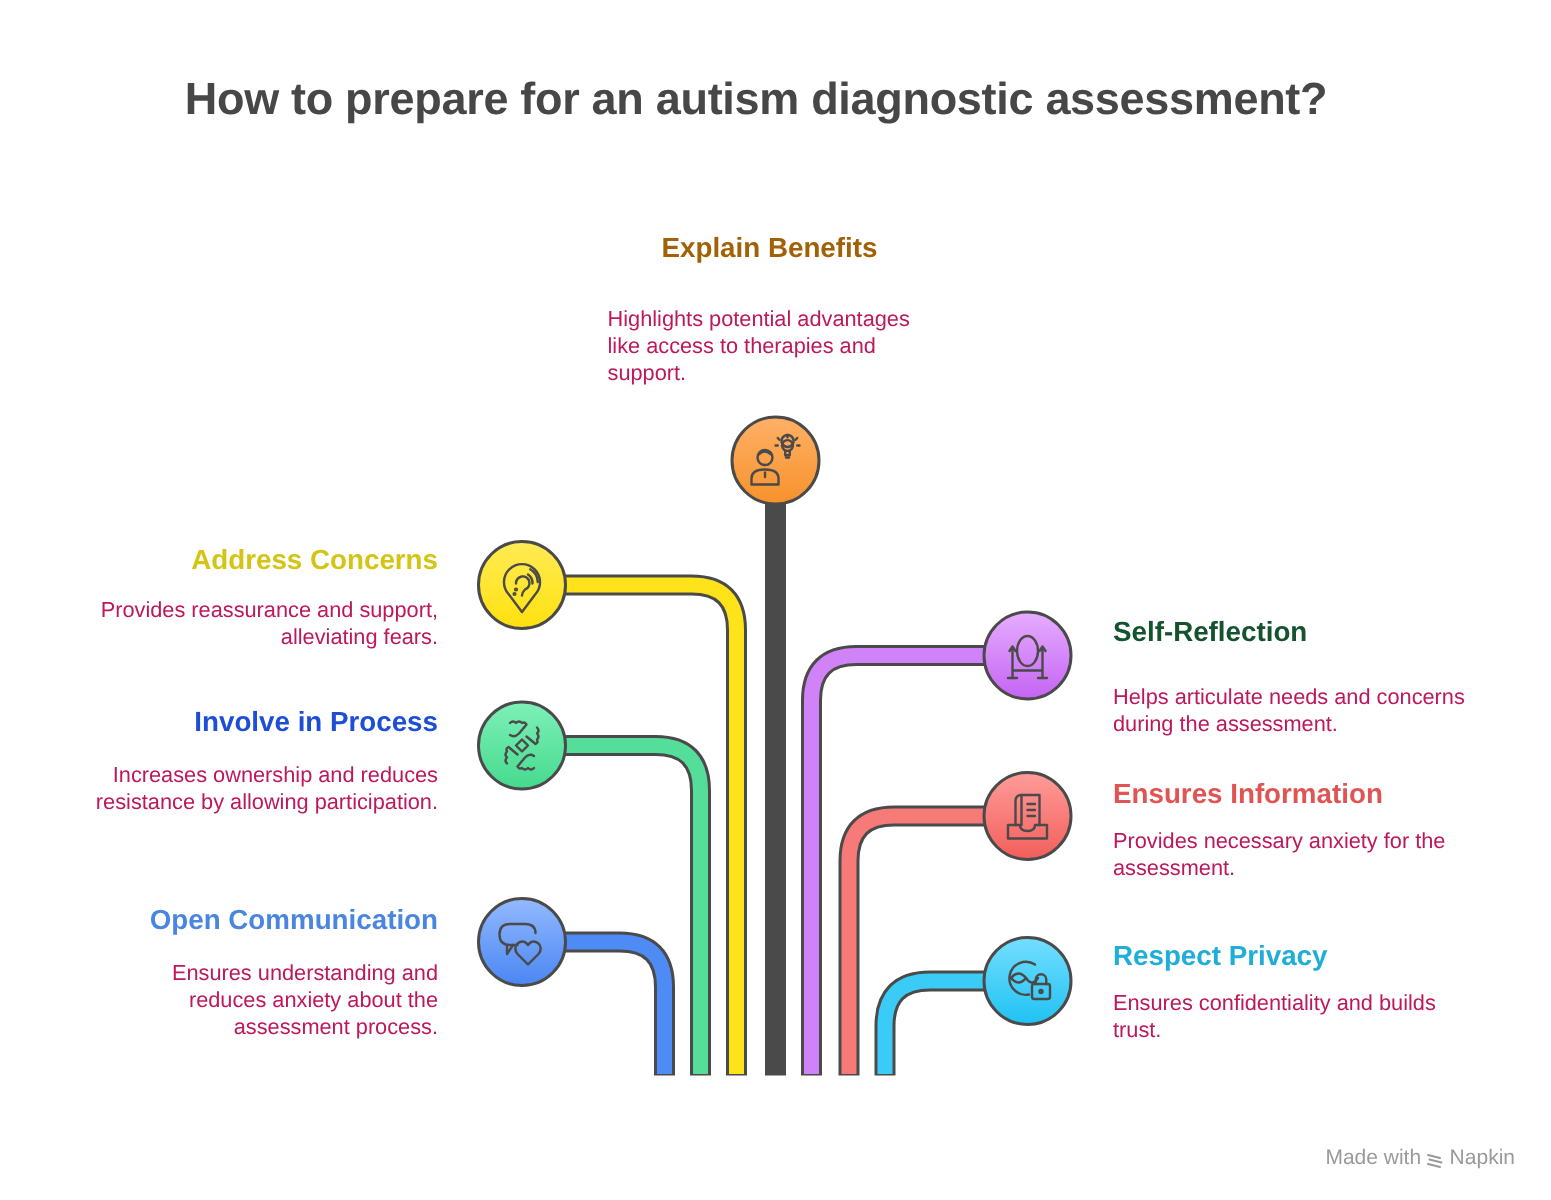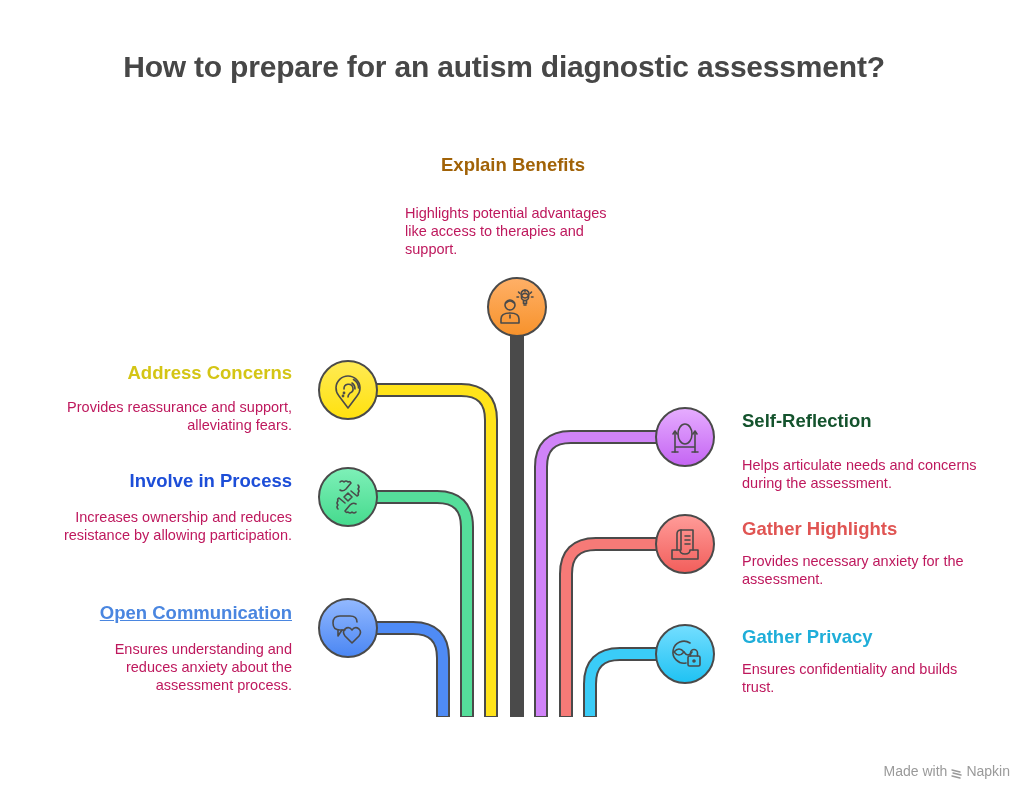--- a/index.html
+++ b/index.html
@@ -205,30 +205,30 @@
 
 <div class="label" style="left:441px; top:154px; color:#a16207;">Explain Benefits</div>
 <div class="desc" style="left:405px; top:204px; width:225px;">Highlights potential advantages like access to therapies and support.</div>
 
 <div class="label" style="right:742px; top:362px; color:#D4C515; text-align:center;">Address Concerns</div>
 <div class="desc" style="right:742px; top:398px; width:250px; text-align:right;">Provides reassurance and support, alleviating fears.</div>
 
 <div class="label" style="right:742px; top:470px; color:#1d4ed8; text-align:right;">Involve in Process</div>
 <div class="desc" style="right:742px; top:508px; width:232px; text-align:right;">Increases ownership and reduces resistance by allowing participation.</div>
 
-<div class="label" style="right:742px; top:602px; color:#4A86E0; text-align:right;text-decoration:underline;">Open Communication</div>
+<div class="label" style="right:742px; top:602px; color:#4A86E0; text-align:right;">Open Communication</div>
 <div class="desc" style="right:742px; top:640px; width:190px; text-align:right;">Ensures understanding and reduces anxiety about the assessment process.</div>
 
 <div class="label" style="left:742px; top:410px; color:#14532d;">Self-Reflection</div>
 <div class="desc" style="left:742px; top:420px; width:240px;margin-top:36px;">Helps articulate needs and concerns during the assessment.</div>
 
-<div class="label" style="left:742px; top:518px; color:#E05553;">Gather Highlights</div>
+<div class="label" style="left:742px; top:518px; color:#E05553;">Ensures Information</div>
 <div class="desc" style="left:742px; top:552px; width:240px;">Provides necessary anxiety for the assessment.</div>
 
-<div class="label" style="left:742px; top:626px; color:#1FAED9;">Gather Privacy</div>
+<div class="label" style="left:742px; top:626px; color:#1FAED9;">Respect Privacy</div>
 <div class="desc" style="left:742px; top:660px; width:240px;">Ensures confidentiality and builds trust.</div>
 
 <div class="footer">
   <span>Made with</span>
   <svg width="11" height="11" viewBox="0 0 11 11">
     <path d="M1 2 L9 4 M2 5 L10 7 M1 8 L9 10" stroke="#9a9a9a" stroke-width="1.4" fill="none" stroke-linecap="round"></path>
   </svg>
   <span>Napkin</span>
 </div>
 

